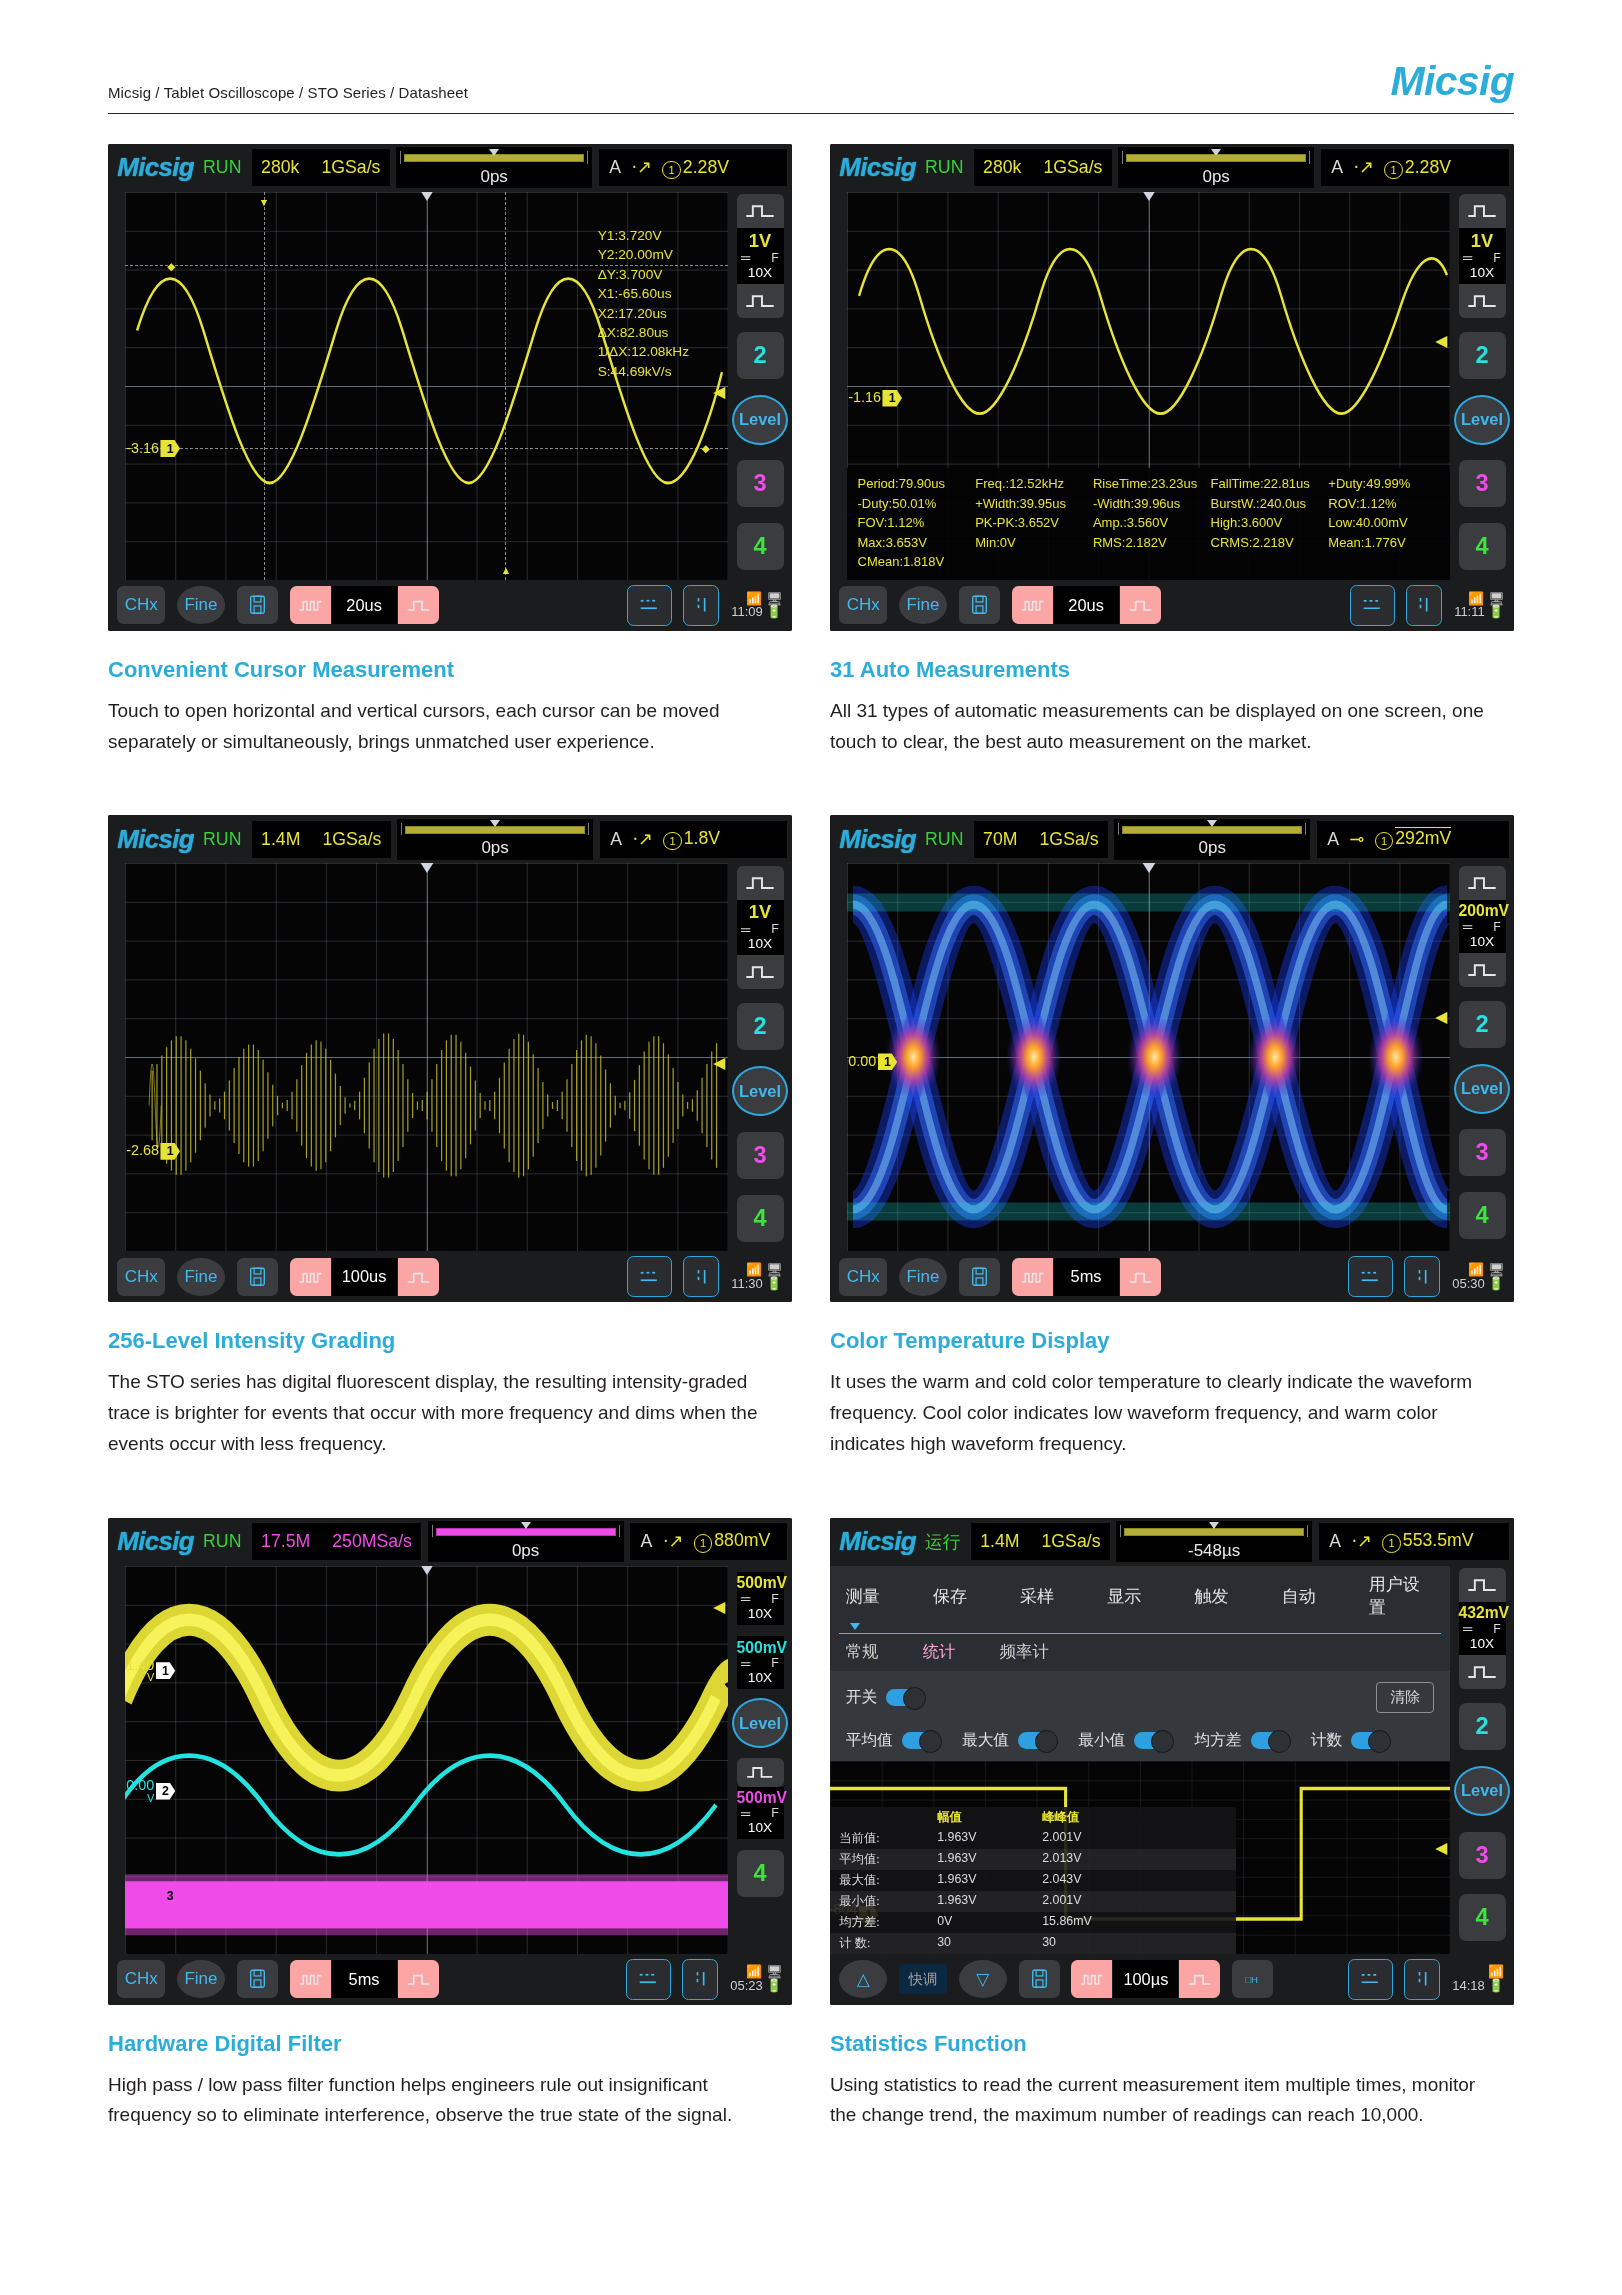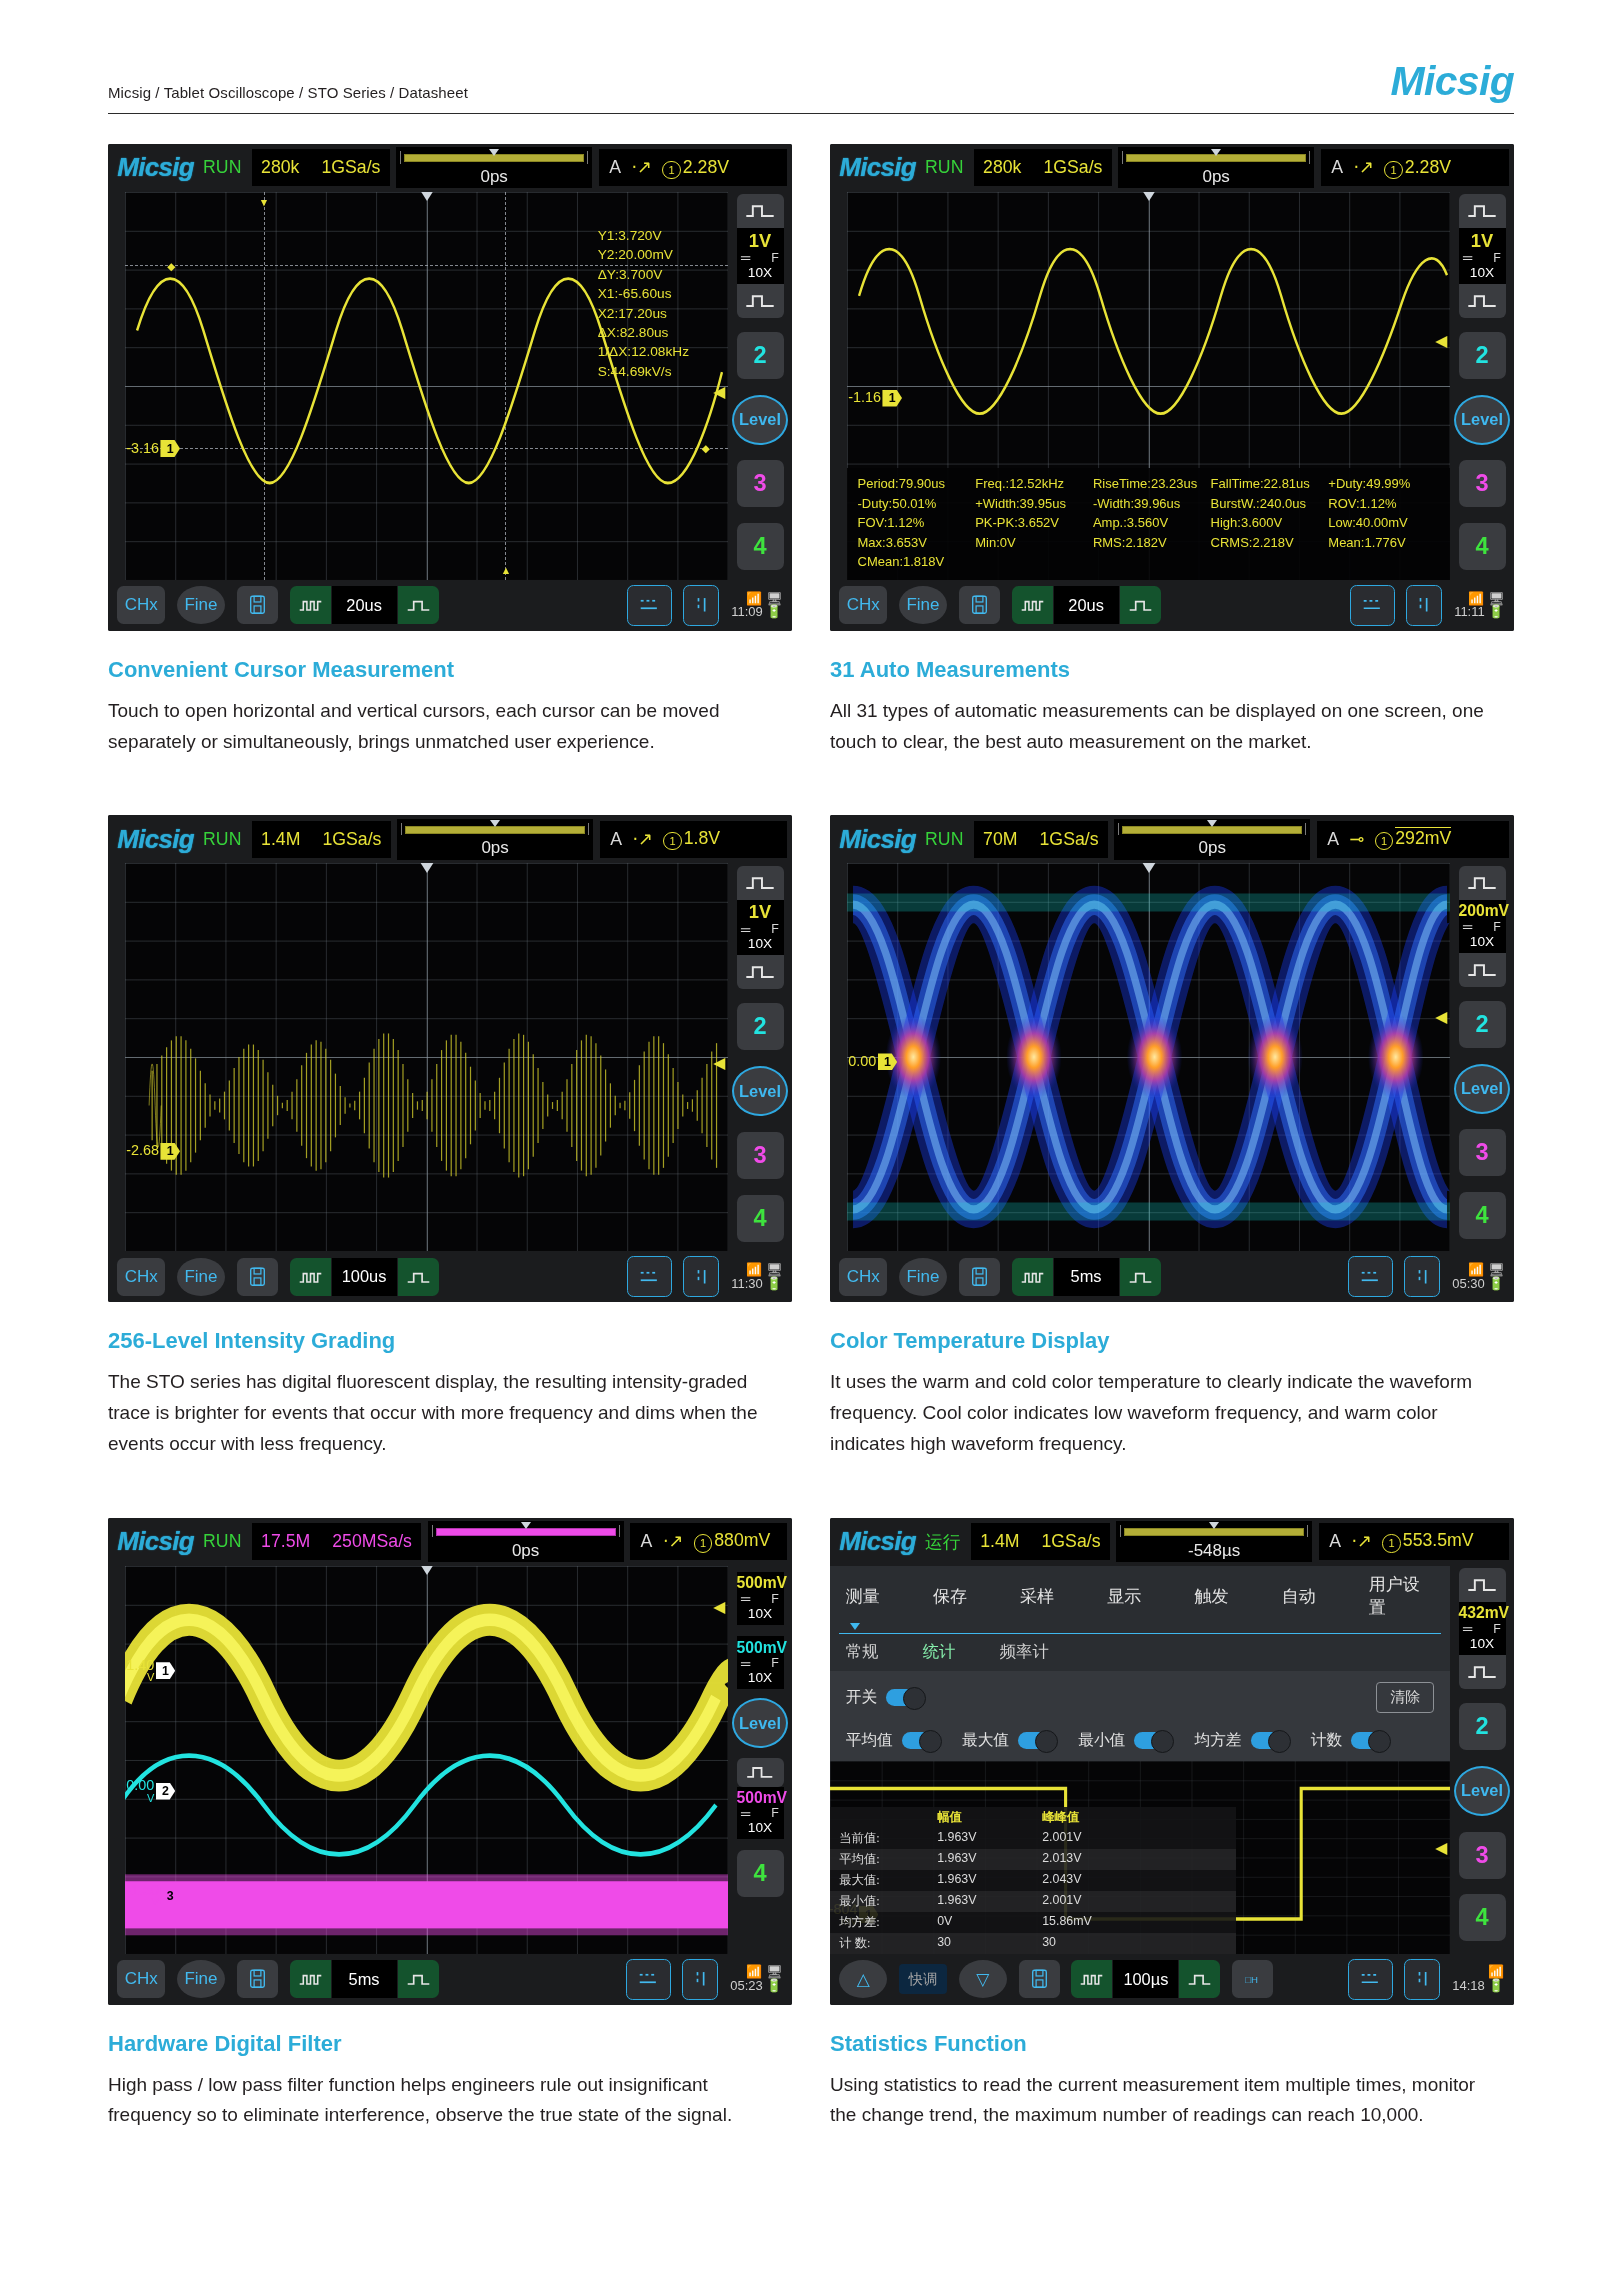--- a/index.html
+++ b/index.html
@@ -103,21 +103,21 @@
        color:#3fb8ef;font-size:16.4px;font-weight:bold;}
 
   
   .tbar{height:51px;background:#1b1c1e;display:flex;align-items:center;
         padding:0 9.2px;gap:11.8px;flex-shrink:0;}
   .tb{background:#3a3c40;border-radius:6.5px;display:flex;align-items:center;
       justify-content:center;color:#42b9ee;}
   .tb.chx{width:48px;height:38px;font-size:17px;}
   .tb.fine{width:48px;height:38px;border-radius:50%;font-size:17px;}
   .tb.icon{width:41px;height:38px;}
-  .tgroup{display:flex;background:#14532d;border-radius:6.5px;overflow:hidden;}
+  .tgroup{display:flex;background:#fca5a5;border-radius:6.5px;overflow:hidden;}
   .tgroup > div{height:38px;display:flex;align-items:center;justify-content:center;
                 border-right:0.7px solid #1b1c1e;}
   .tgroup > div:last-child{border-right:none;}
   .tgroup .tsec{width:65px;background:#000;color:#fff;font-size:16.4px;}
   .tgroup .tsq{width:41px;}
   .tb.out{width:43px;height:39px;border:1.3px solid #2ea8e0;background:#2a2c30;}
   .tb.out2{width:34px;height:39px;border:1.3px solid #2ea8e0;background:#2a2c30;}
   .spacer{flex:1;}
   .sysinfo{display:flex;flex-direction:column;align-items:flex-end;
            font-size:13px;color:#cfcfcf;line-height:1.05;}
@@ -147,21 +147,21 @@
 
   
   .cnmenu{background:#2a2d31;padding:0;}
   .cnrow1{display:flex;align-items:center;gap:13px;padding:7.9px 15.7px 2.6px;}
   .cnrow1 .mi{font-size:17px;color:#e4e4e4;width:77px;}
   .cncaret{width:0;height:0;border-left:5.9px solid transparent;border-right:5.9px solid transparent;
            border-top:7.9px solid #3fb8ef;margin:1.3px 0 0 19.6px;}
   .cnline{height:1.3px;background:#3fb8ef;margin:2.6px 9.2px 0;}
   .cnrow2{display:flex;gap:0;padding:6.5px 15.7px 7.9px;}
   .cnrow2 .mi{font-size:16.4px;color:#d2d2d2;width:77px;}
-  .cnrow2 .mi.act{color:#86efac;}
+  .cnrow2 .mi.act{color:#f9a8d4;}
   .cnpanel{background:#35383d;padding:11.8px 15.7px 10.5px;}
   .cnsw{display:flex;align-items:center;gap:9.2px;}
   .cnsw .lb{font-size:15.7px;color:#e2e2e2;}
   .toggle{width:38px;height:17px;border-radius:9.2px;background:#2e9fe0;position:relative;}
   .toggle:after{content:"";position:absolute;right:-2px;top:-2px;width:21px;height:21px;
                 border-radius:50%;background:#2d3035;border:1.3px solid #15171a;}
   .clrbtn{margin-left:auto;border:1.3px solid #8d9196;border-radius:3.9px;padding:4.6px 13px;
           font-size:15px;color:#d9d9d9;}
   .cnrow3{display:flex;align-items:center;gap:22px;margin-top:17px;}
   .statbody{position:relative;flex:1;background:#050506;min-height:0;overflow:hidden;}

